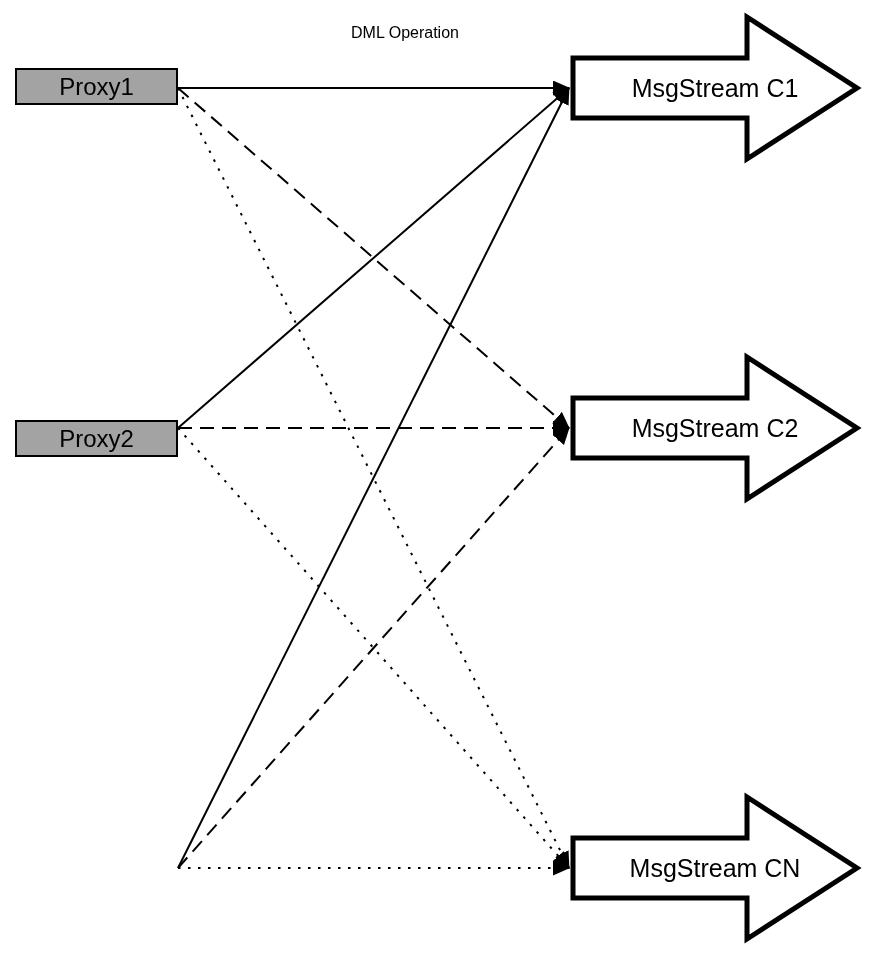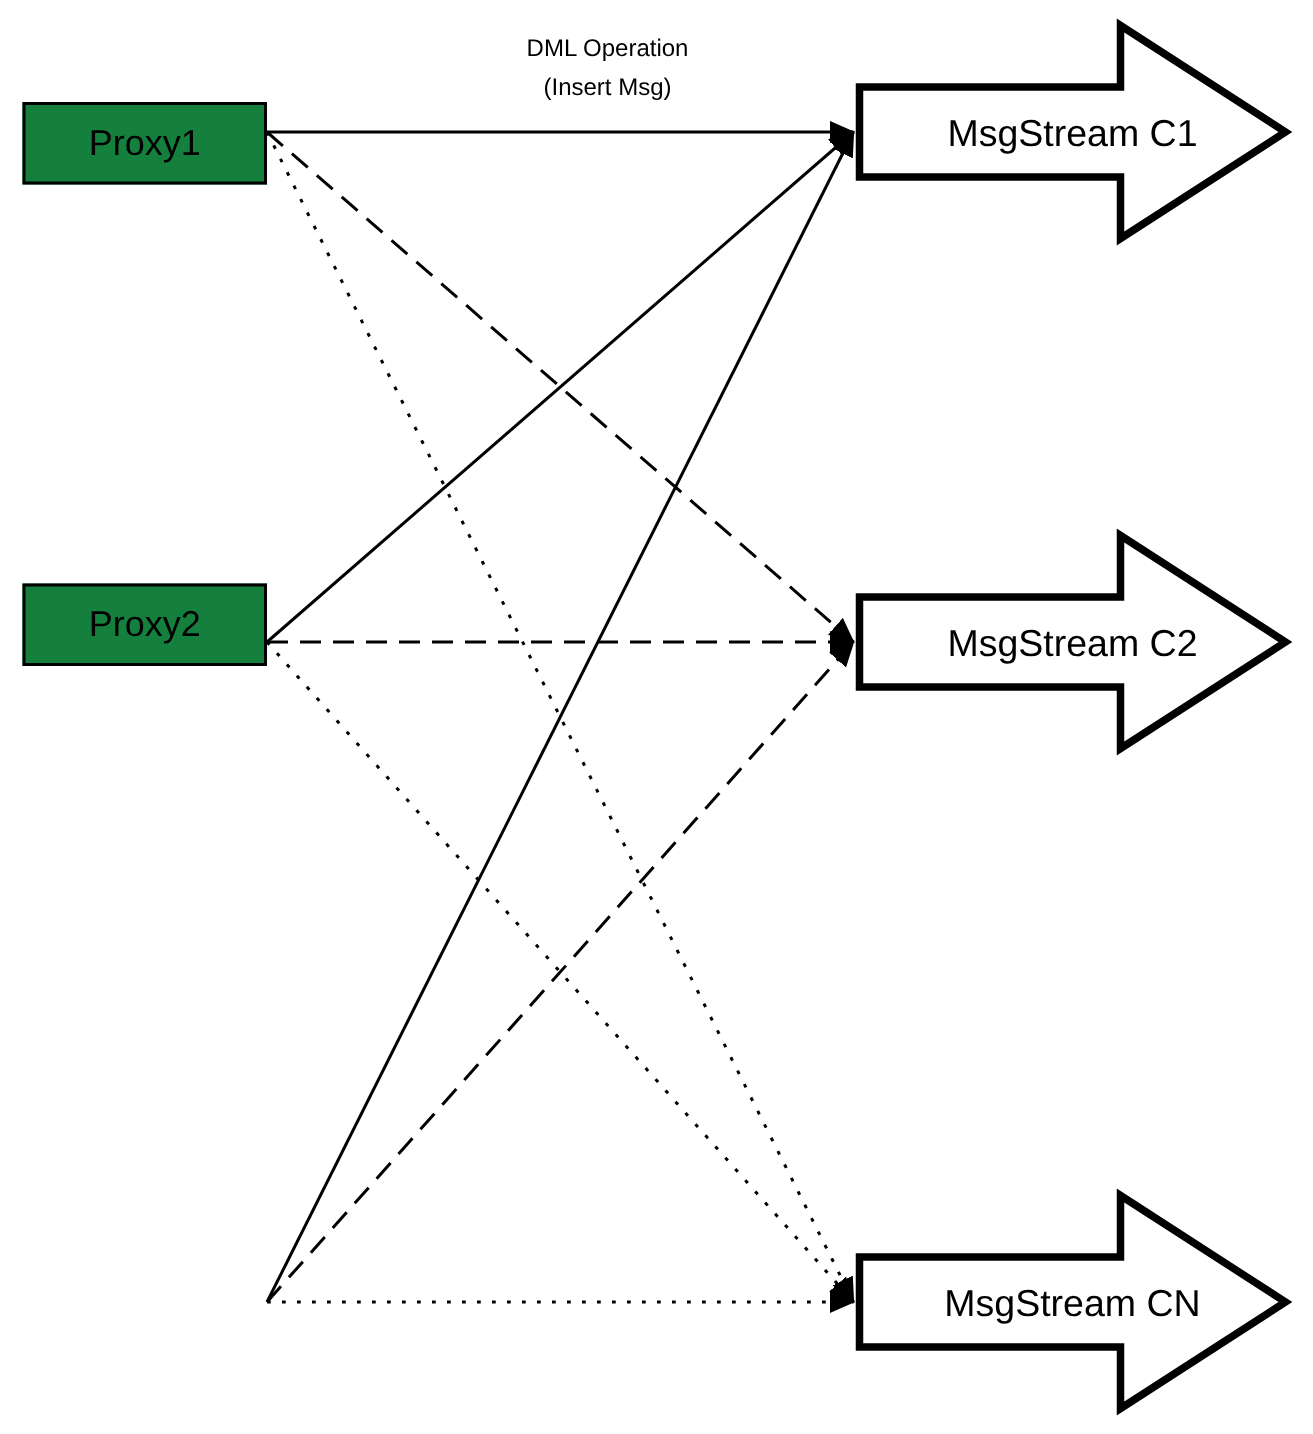--- a/index.html
+++ b/index.html
@@ -29,32 +29,32 @@
     width: 300px;
     text-align: center;
     font-size: 16px;
     line-height: 26px;
     color: #000000;
   }
   .proxy-node {
     position: absolute;
     left: 15px;
     width: 163px;
-    height: 55px;
+    height: 37px;
     box-sizing: border-box;
     border: 2px solid #000000;
-    background: #15803d;
+    background: #a3a3a3;
     display: flex;
     align-items: center;
     justify-content: center;
     font-size: 24px;
     color: #000000;
   }
   #proxy1 { top: 68px; }
-  #proxy2 { top: 389px; }
+  #proxy2 { top: 420px; }
   #proxyk { top: 848px; }
   .stream-arrow {
     fill: #ffffff;
     stroke: #000000;
     stroke-width: 5px;
     stroke-linejoin: miter;
   }
   .stream-label {
     font-family: "Liberation Sans", sans-serif;
     font-size: 25px;
@@ -95,21 +95,20 @@
       <text class="stream-label" x="715" y="437">MsgStream C2</text>
     </g>
     <g>
       <polygon class="stream-arrow" points="573,838 747,838 747,797 857,868 747,939 747,898 573,898"></polygon>
       <text class="stream-label" x="715" y="877">MsgStream CN</text>
     </g>
   </svg>
 
   <div class="diagram-title">
     <div>DML Operation</div>
-    <div>(Insert Msg)</div>
   </div>
 
   <div id="proxy1" class="proxy-node">
     <span>Proxy1</span>
   </div>
   <div id="proxy2" class="proxy-node">
     <span>Proxy2</span>
   </div>
 
 </div>

